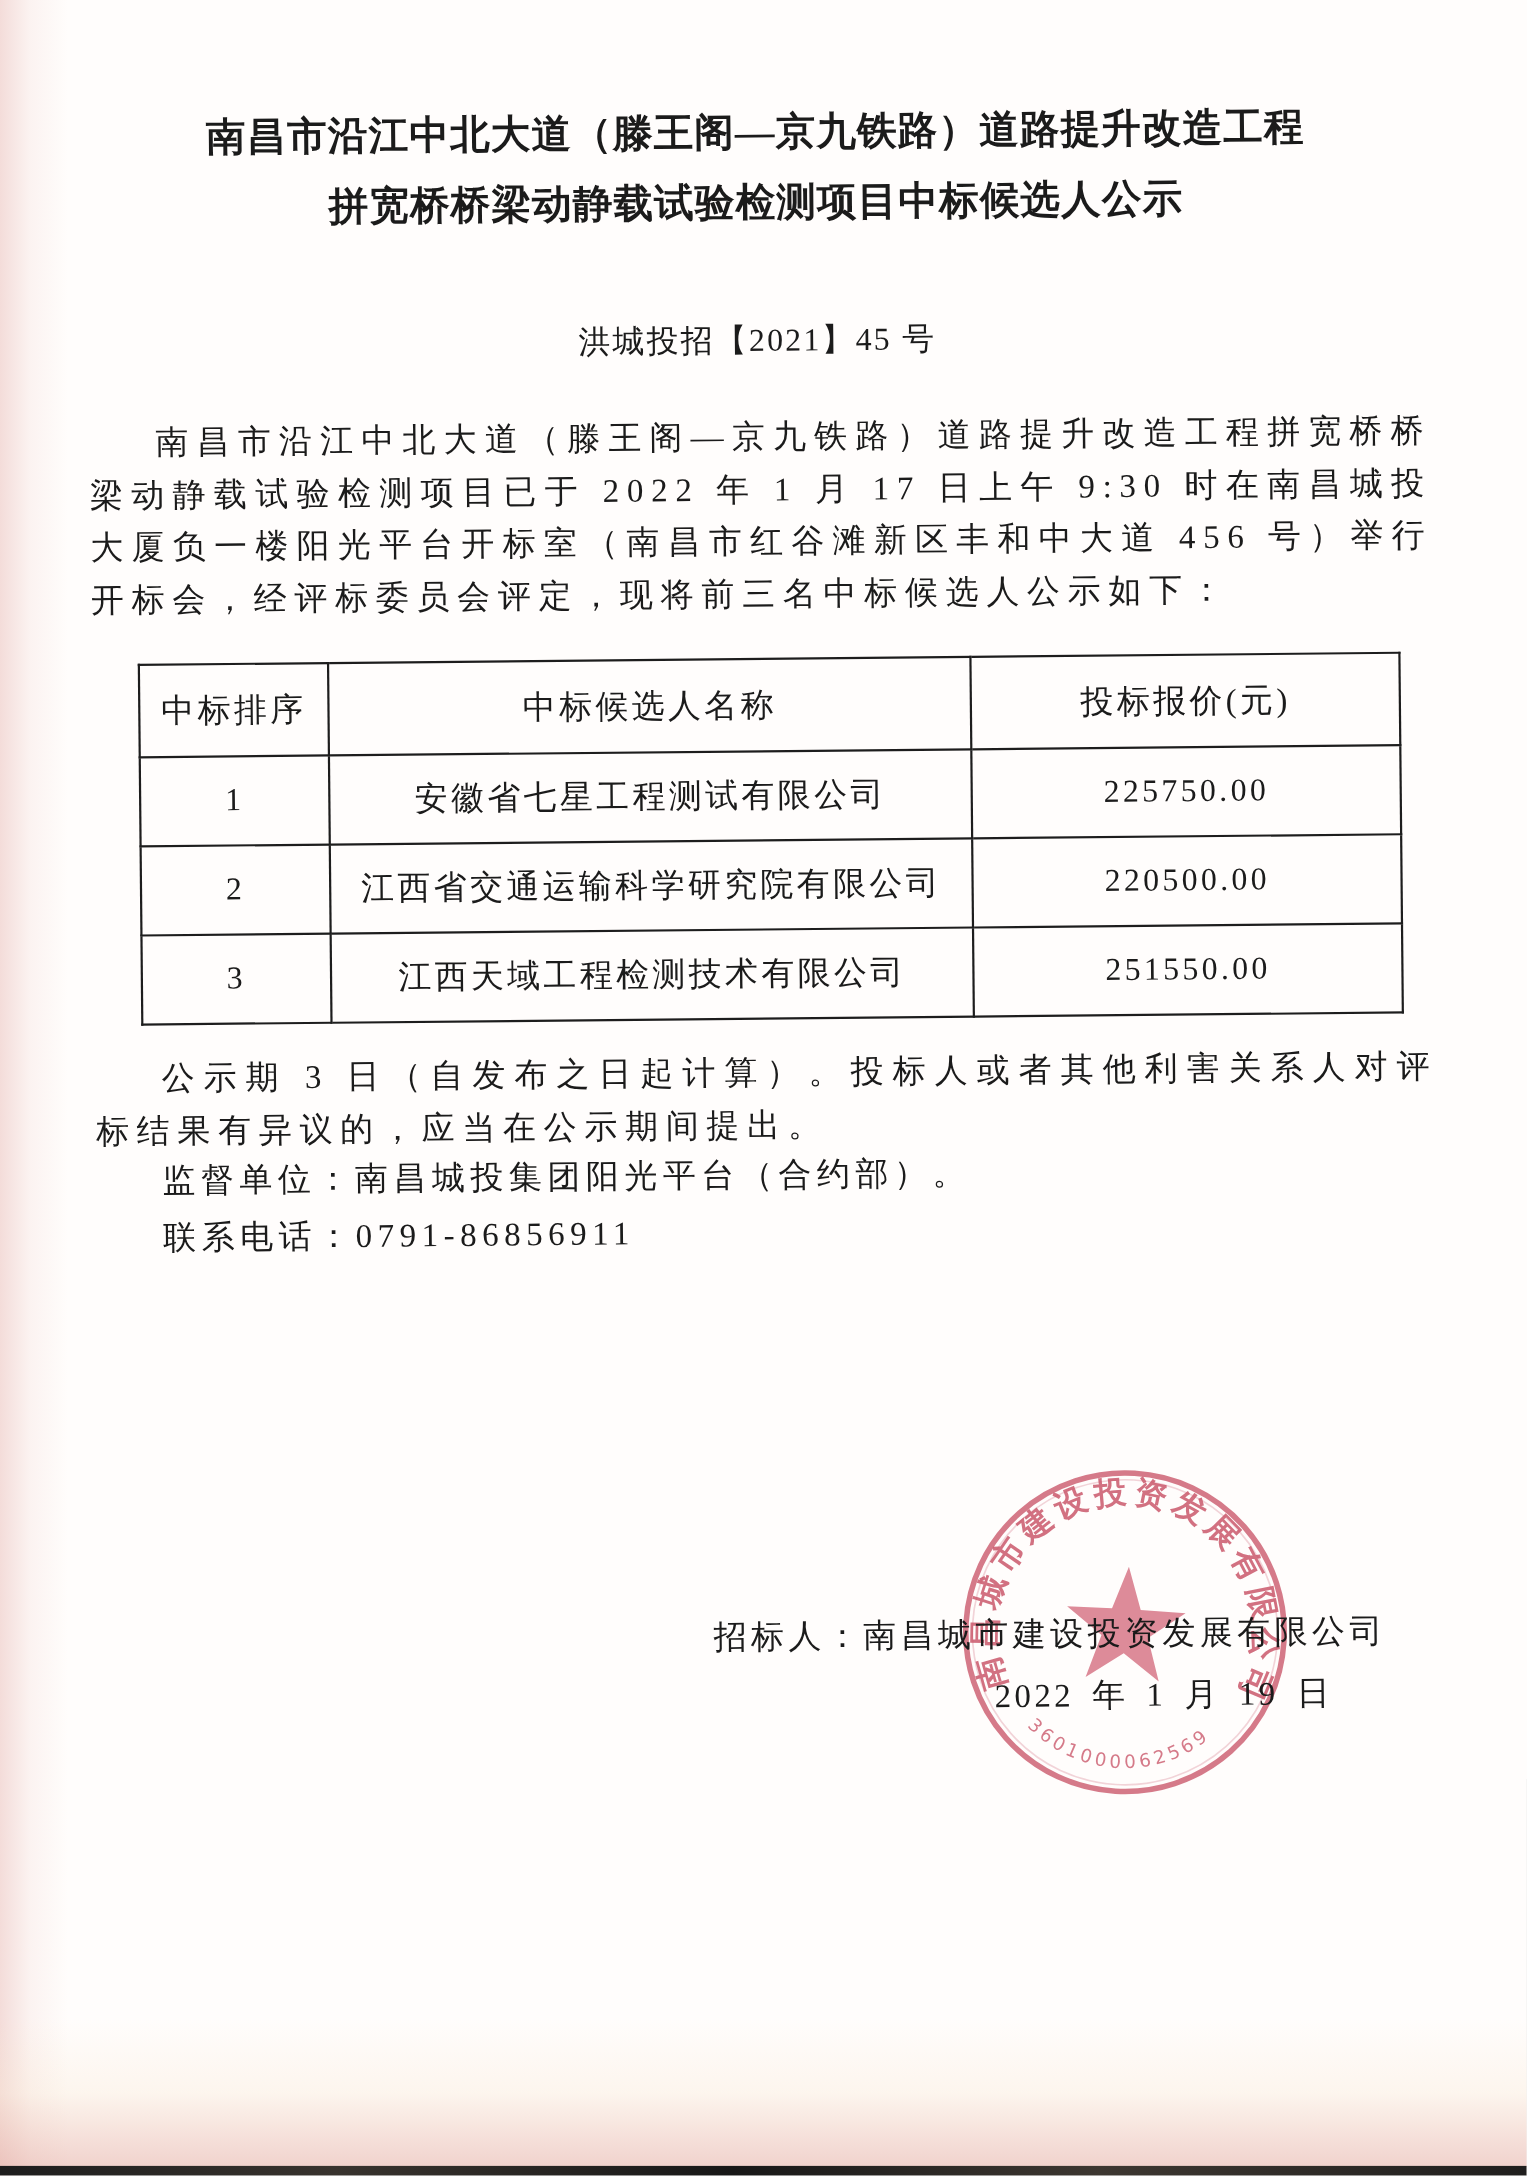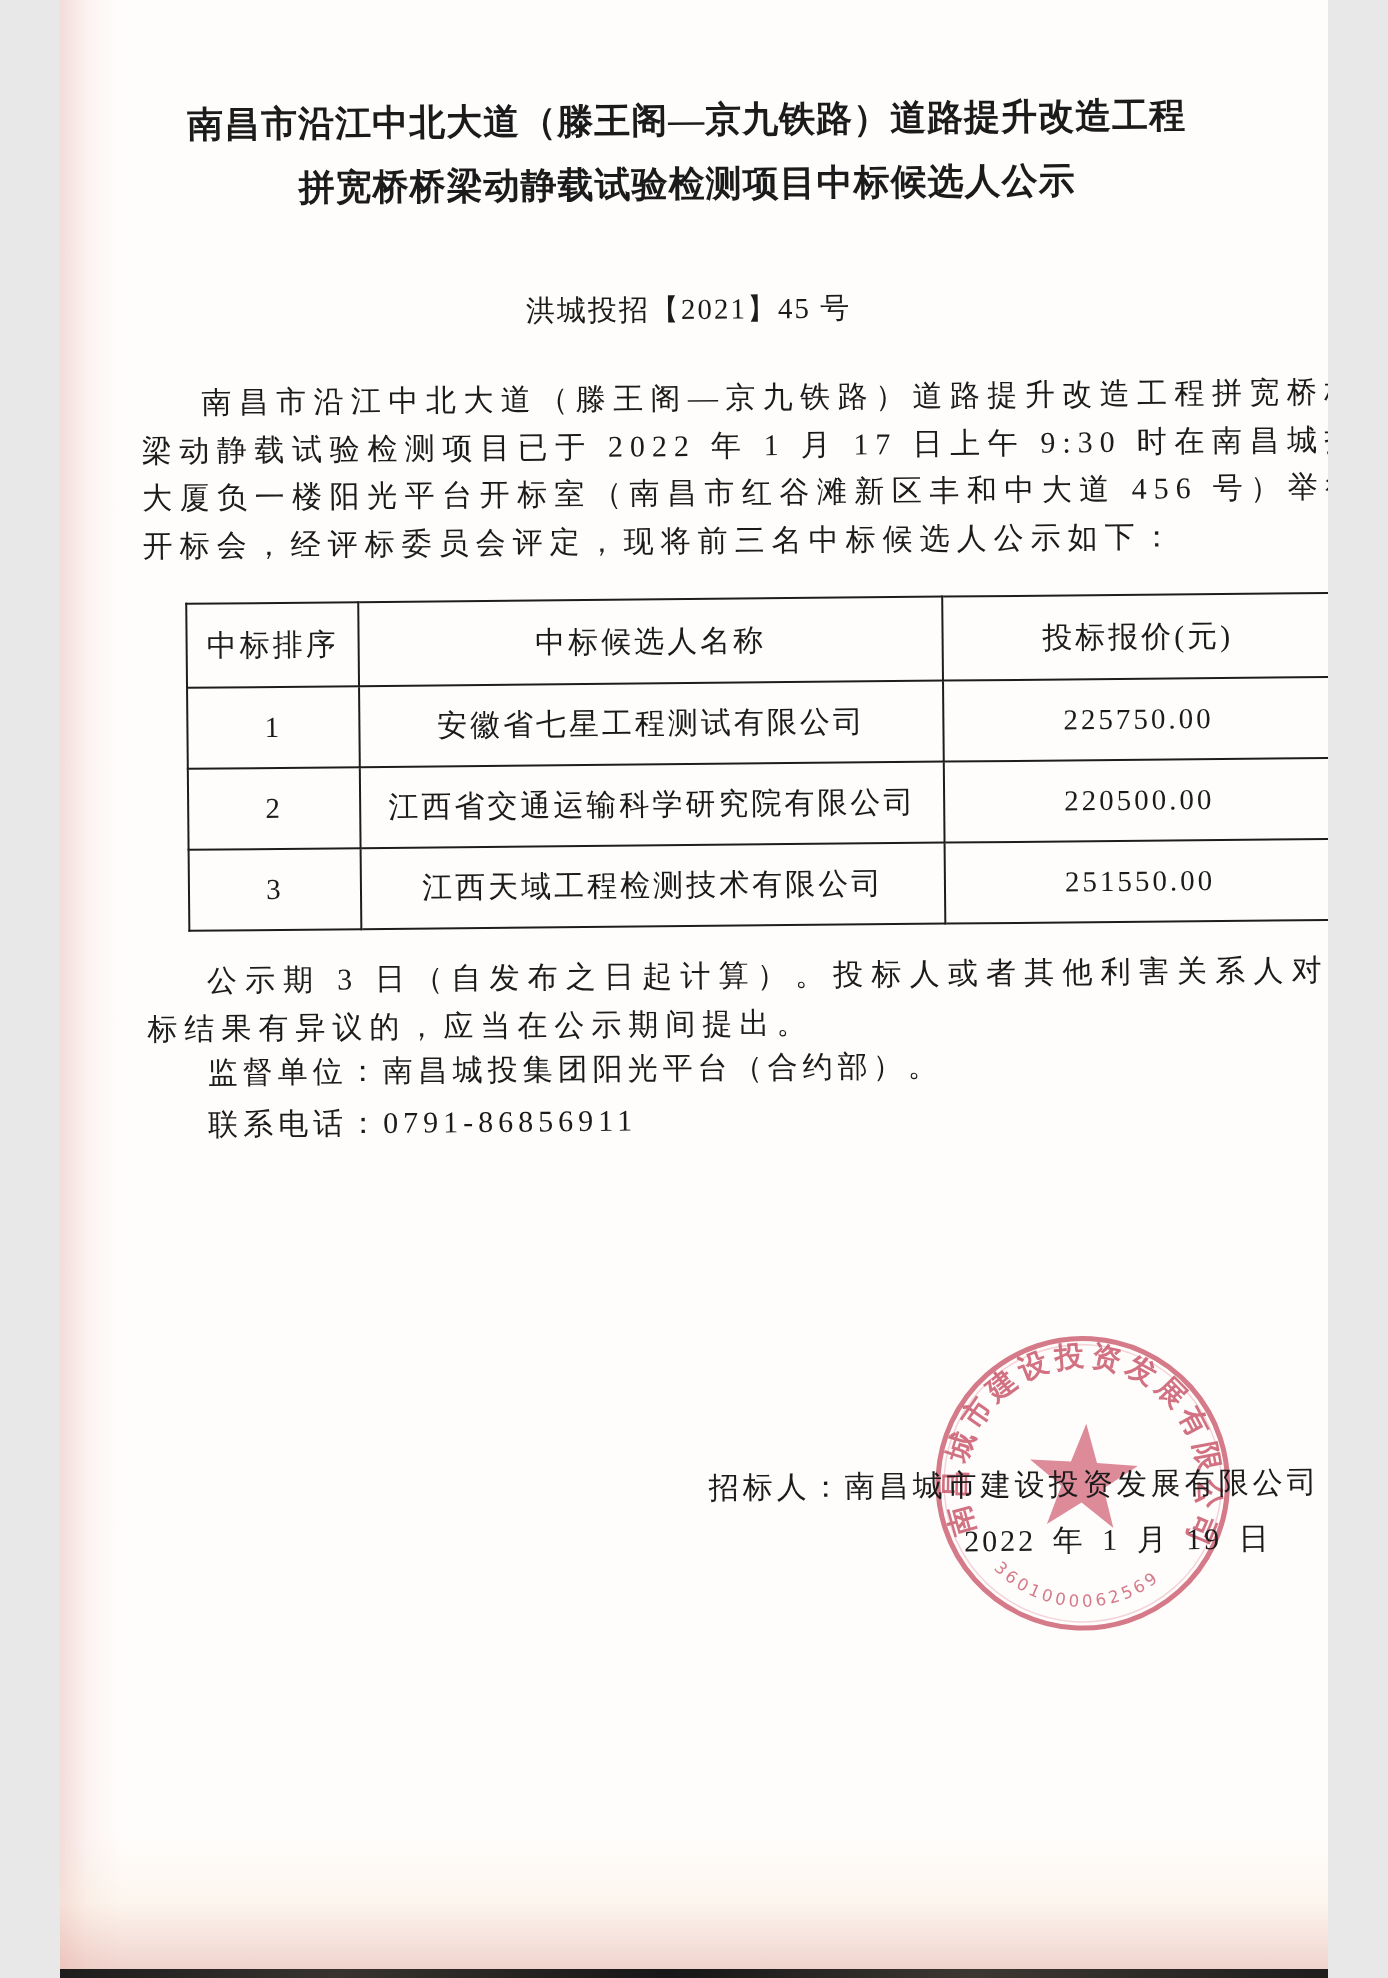--- a/index.html
+++ b/index.html
@@ -3,21 +3,21 @@
 <meta charset="utf-8">
 <style>
   html, body {
     margin: 0;
     padding: 0;
     background: #e8e8e8;
     font-family: "Liberation Serif", "DejaVu Serif", serif;
   }
   .page {
     position: relative;
-    width: 1268px;
+    width: 1388px;
     height: 1978px;
     margin: 0 auto;
     background: #fffdfc;
     overflow: hidden;
     color: #1b1b1b;
   }
   
   .tint-left {
     position: absolute; left: 0; top: 0; width: 62px; height: 100%;
     background: linear-gradient(to right, rgba(234,193,189,0.55), rgba(243,218,213,0.28) 45%, rgba(255,255,255,0));

